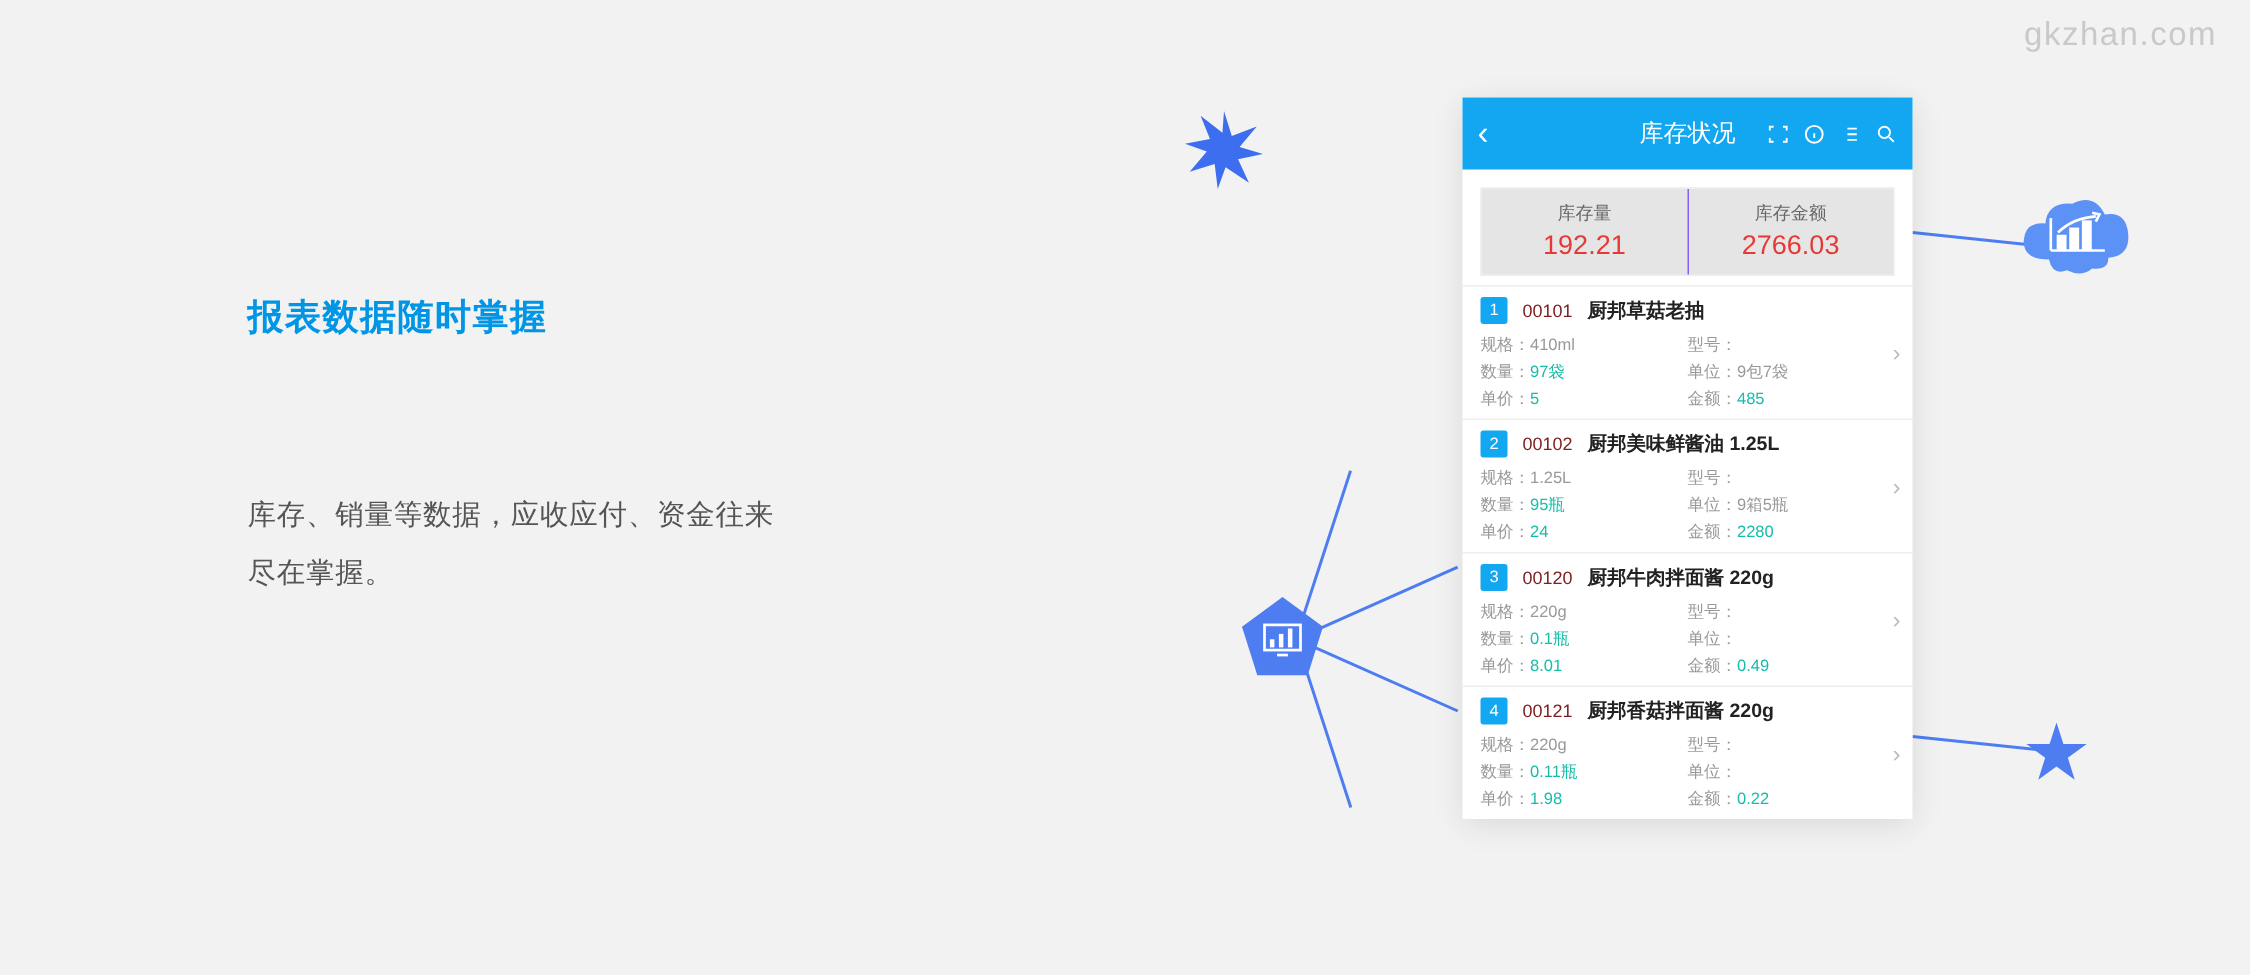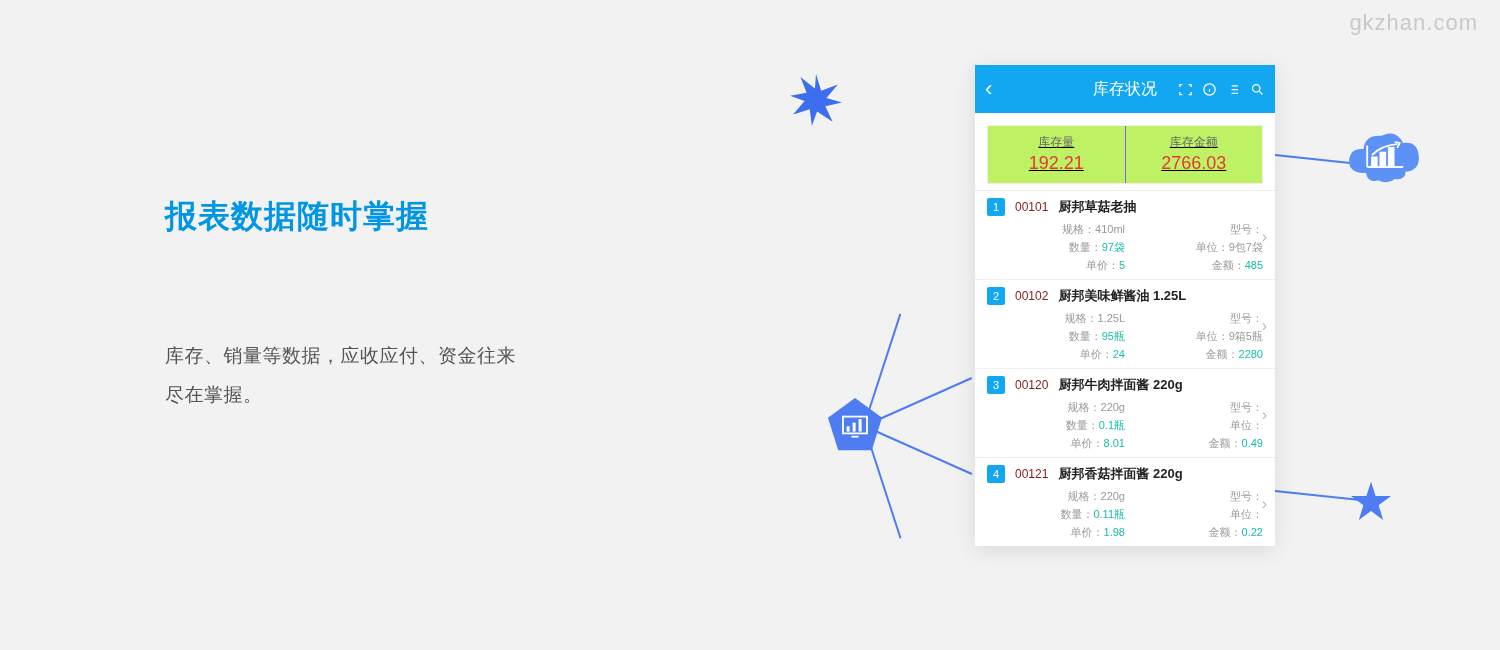--- a/index.html
+++ b/index.html
@@ -21,21 +21,21 @@
   font-family: Arial, sans-serif;
 }
 .left-panel {
   position: absolute;
   left: 165px;
   top: 195px;
   width: 480px;
 }
 .headline {
   color: #0095e5;
-  font-size: 32px;
+  font-size: 24px;
   font-weight: 600;
   letter-spacing: 1px;
   margin-bottom: 98px;
 }
 .body-copy {
   color: #555;
   font-size: 19px;
   line-height: 2.05;
   letter-spacing: 0.5px;
 }
@@ -73,23 +73,22 @@
   right: 10px;
   display: flex;
   align-items: center;
   gap: 9px;
 }
 .ph-actions span { display:inline-flex; align-items:center; }
 .ph-actions svg { width:15px; height:15px; }
 .summary {
   display: flex;
   margin: 12px 12px 6px;
-  background: #bef264;
+  background: #e5e5e5;
   border: 1px solid #eee;
-  text-decoration: underline;
 }
 .summary .half {
   flex: 1;
   text-align: center;
   padding: 8px 0 9px;
 }
 .summary .half + .half { border-left: 1px solid #8b5cf6; }
 .summary .lbl { font-size: 12px; color: #666; }
 .summary .val { color: #e53935; font-size: 18px; margin-top: 2px; }
 .item {
@@ -115,21 +114,20 @@
   justify-content: center;
   border-radius: 2px;
 }
 .code { color: #7f1d1d; font-size: 12px; }
 .name { color: #222; font-weight: 600; font-size: 13px; }
 .item-body {
   display: grid;
   grid-template-columns: 1fr 1fr;
   font-size: 11px;
   row-gap: 3px;
-  text-align: right;
 }
 .klabel { color: #999; }
 .kval { color: #16bda9; }
 .chev {
   position: absolute;
   right: 8px;
   top: 50%;
   color: #bbb;
   font-size: 16px;
   transform: translateY(-40%);

